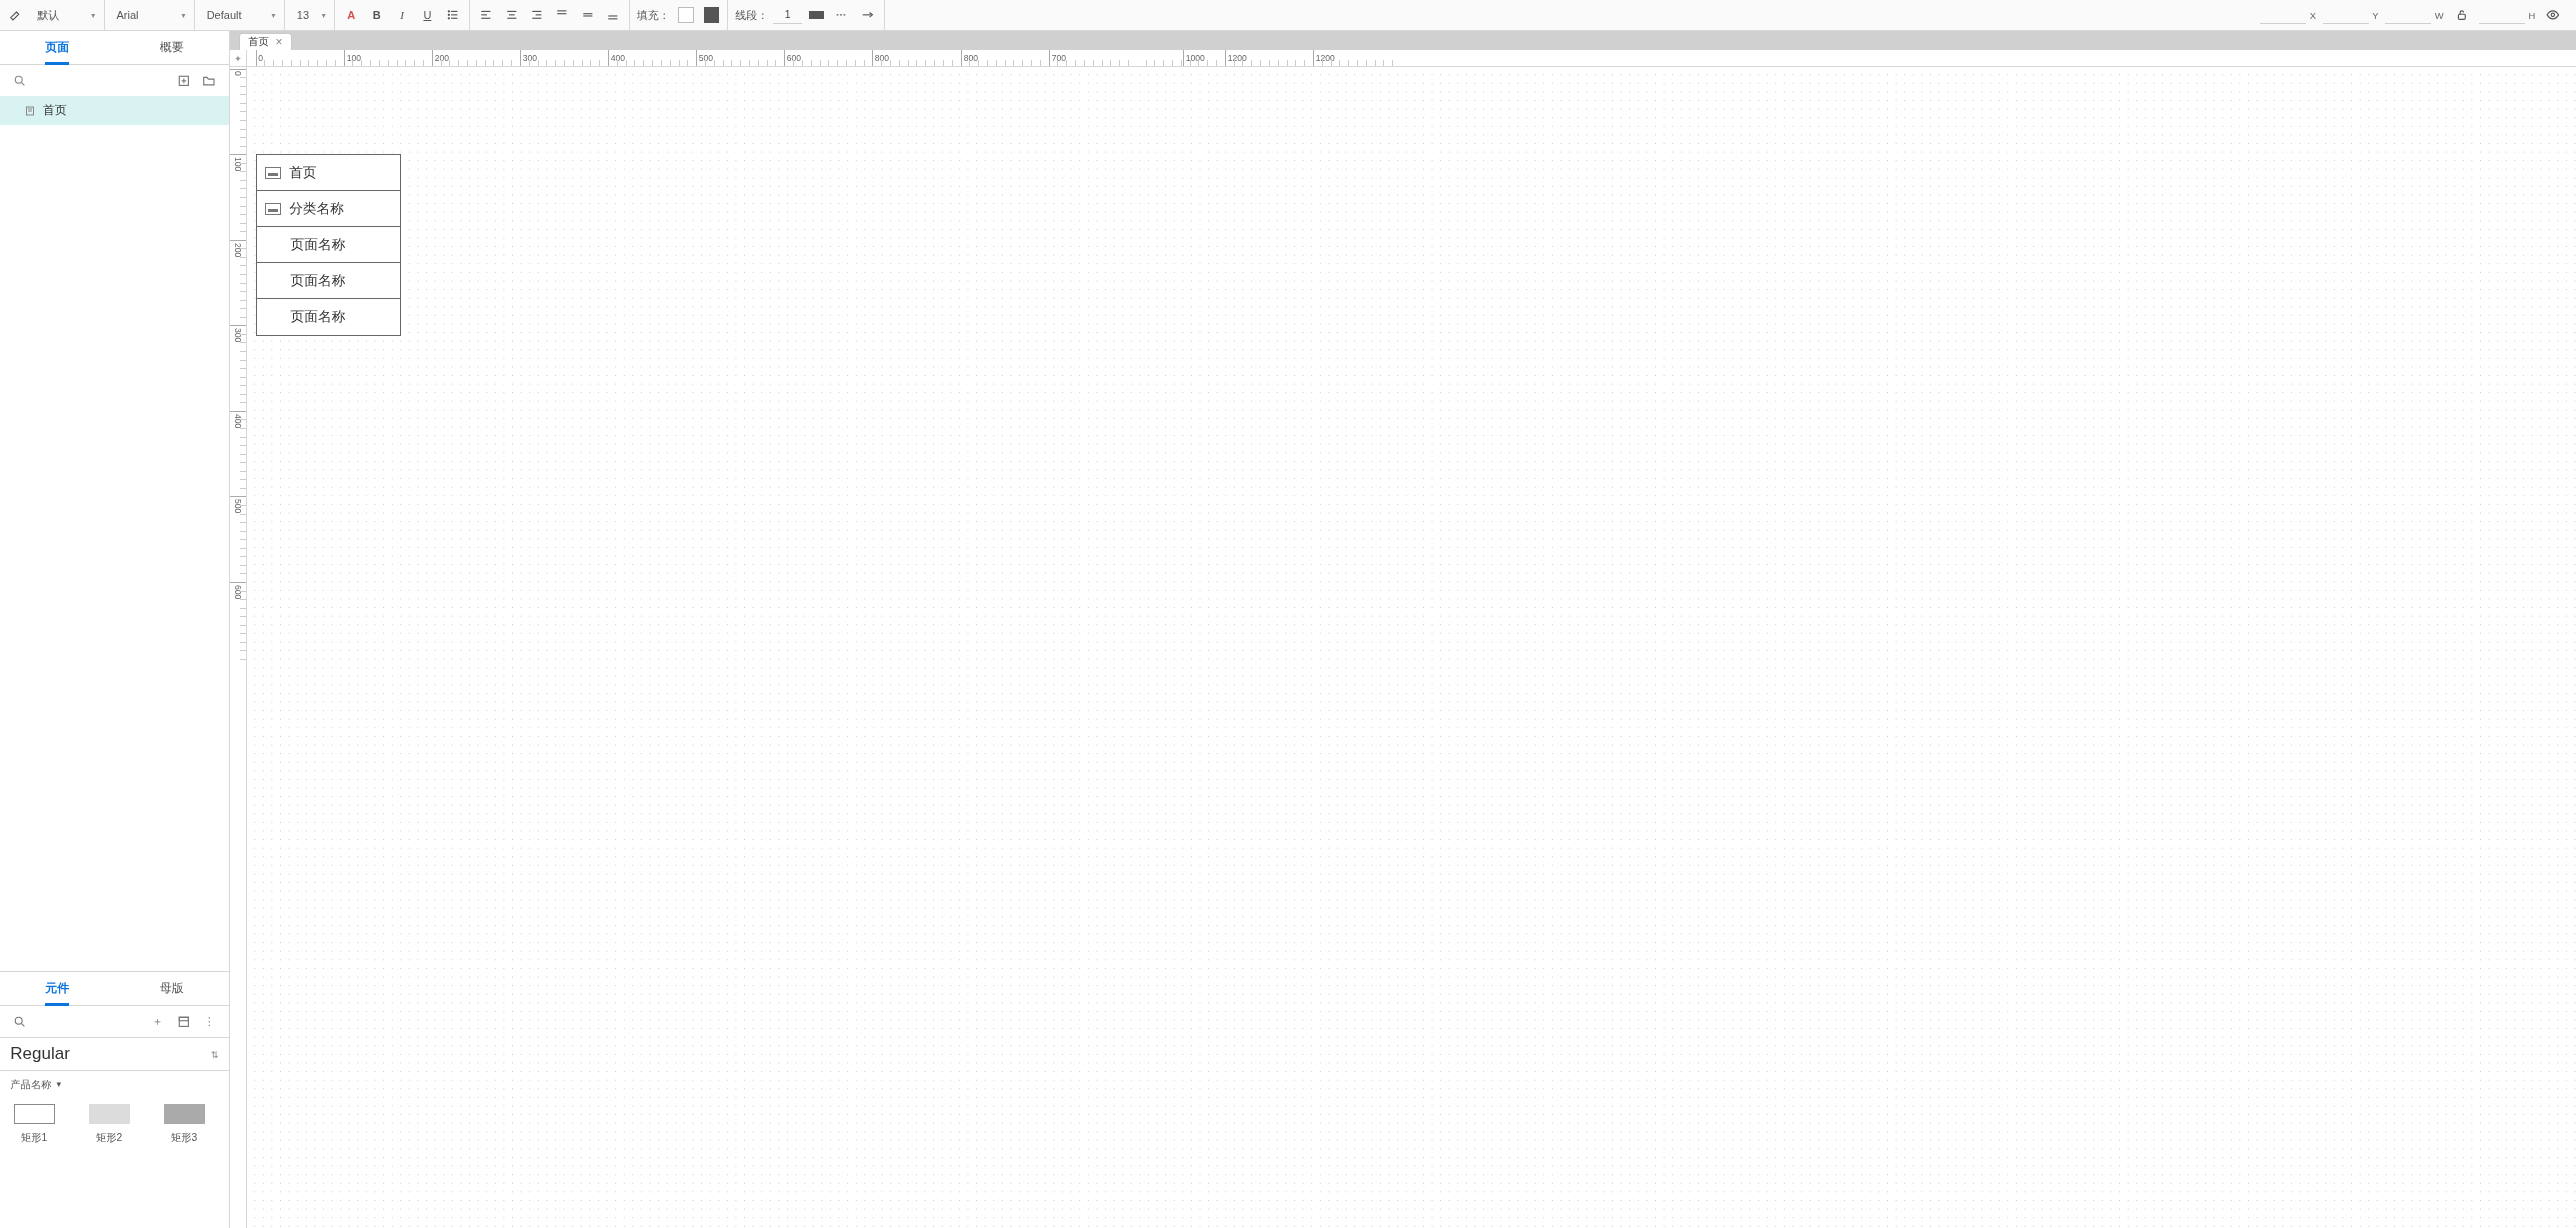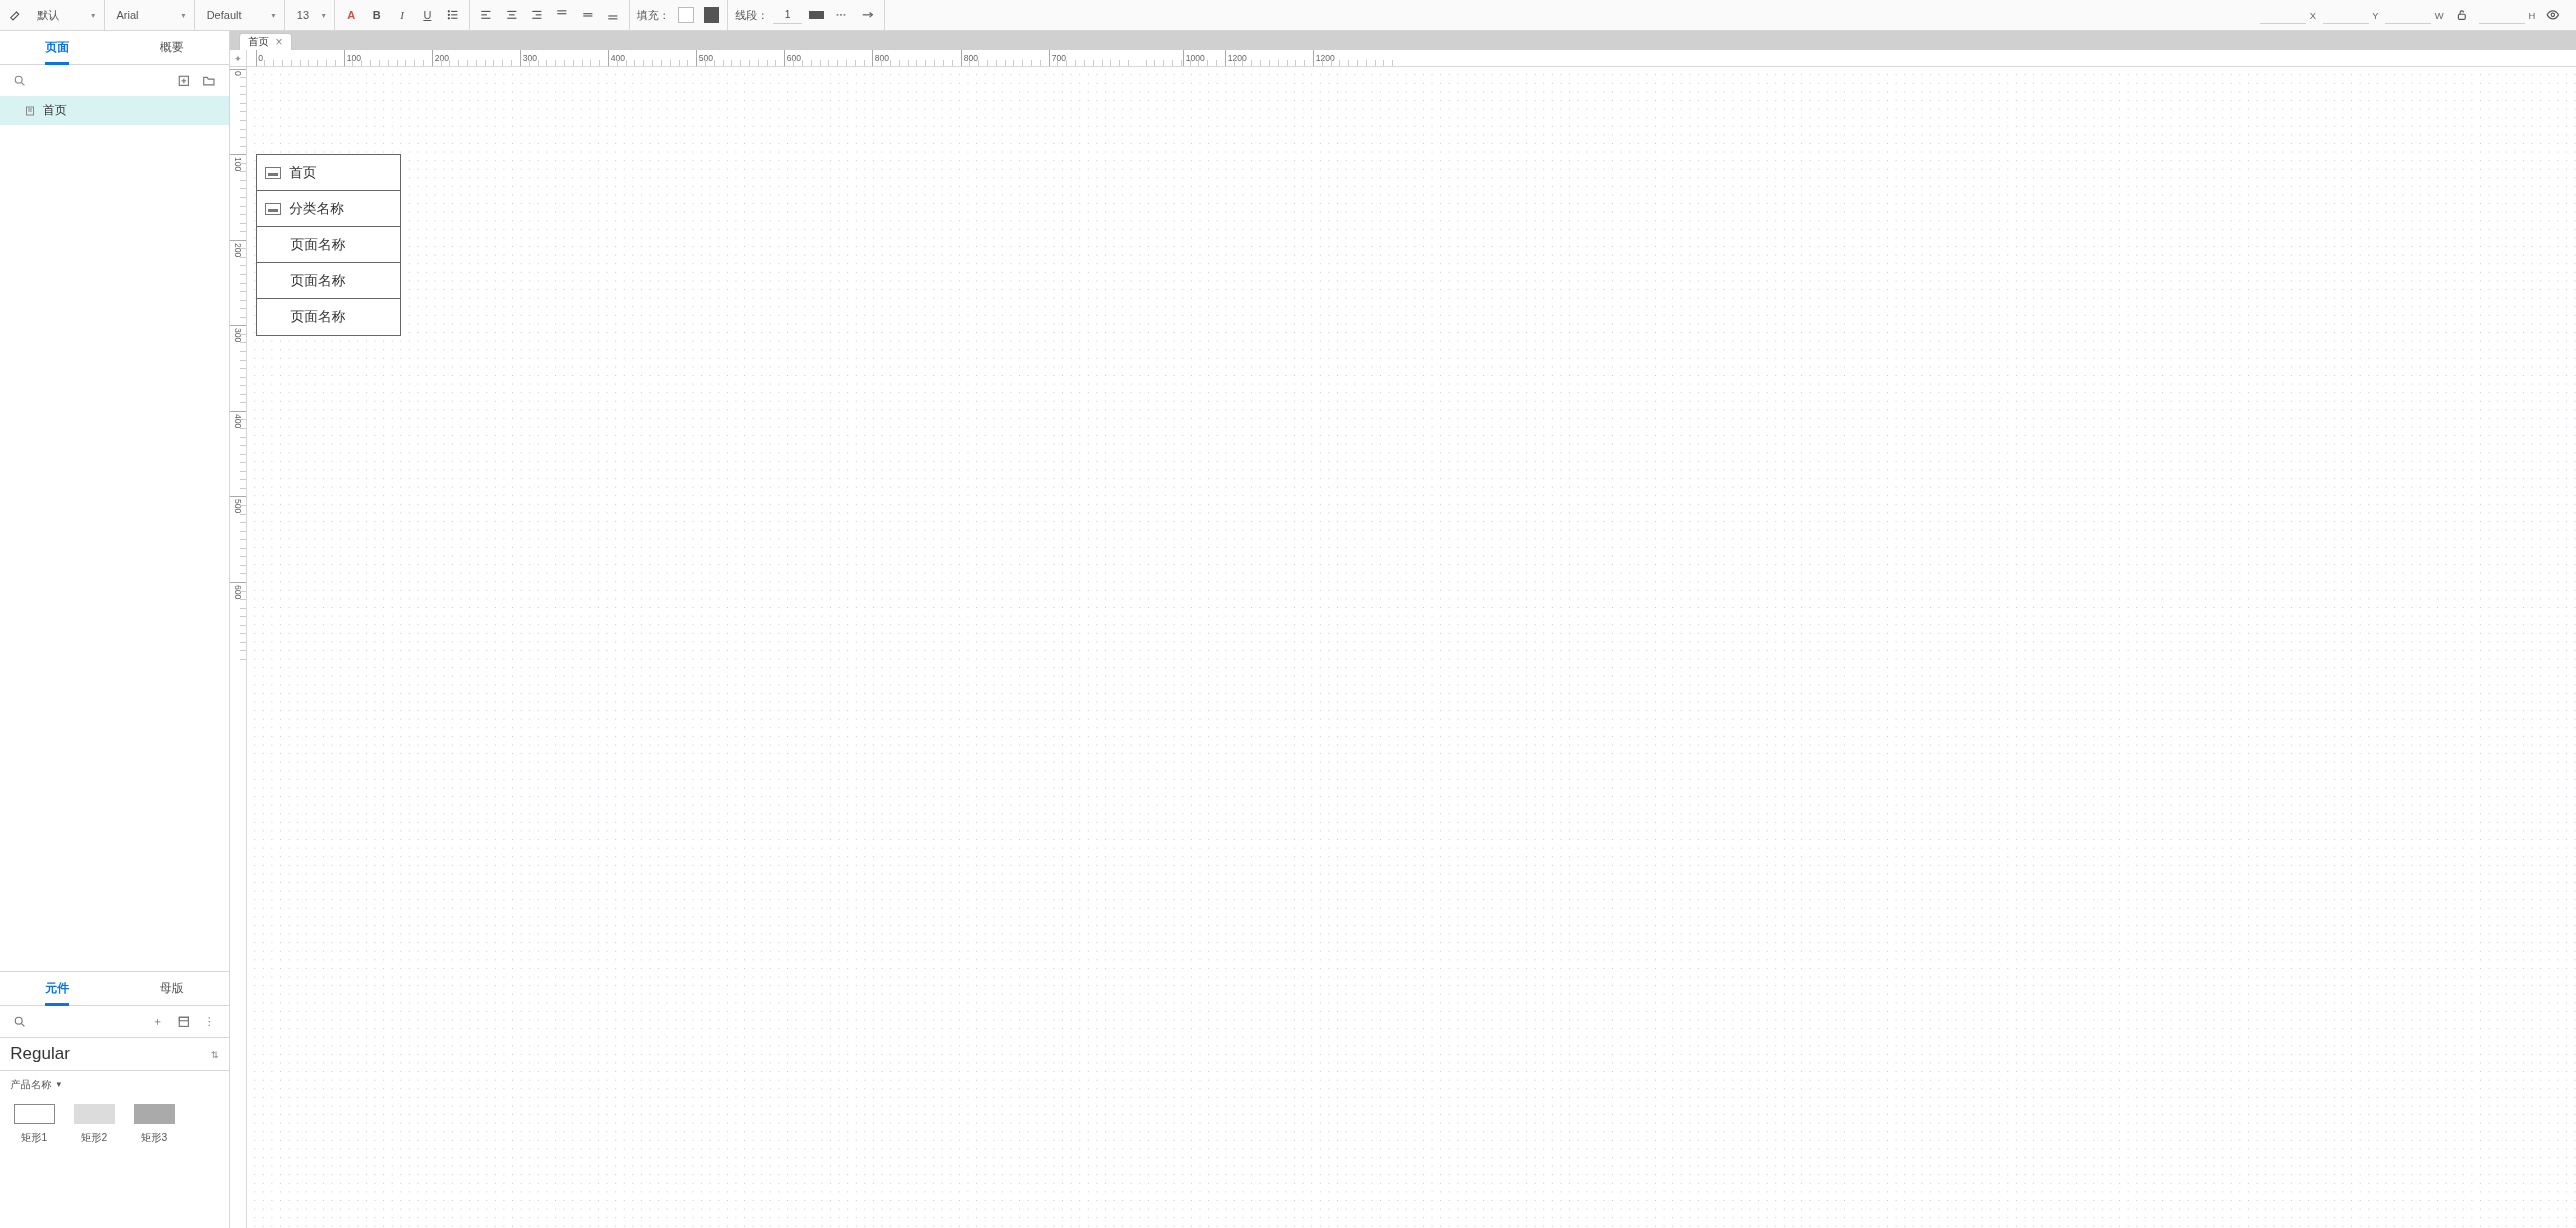--- a/index.html
+++ b/index.html
@@ -44,21 +44,21 @@
   .panel-toolbar .grow{flex:1}
   .icon-btn{width:19px;height:19px;display:flex;align-items:center;justify-content:center;color:#777;cursor:pointer}
   .page-list{flex:1;overflow:auto}
   .page-row{display:flex;align-items:center;gap:6.8px;height:29px;padding:0 13.7px 0 24px;font-size:12px;cursor:pointer}
   .page-row.active{background:var(--bg-sel)}
   .page-row .pg-icon{width:12px;height:12px;color:#888}
 
   .left-lower{border-top:0.9px solid var(--border);display:flex;flex-direction:column;min-height:257px}
   .lib-select{display:flex;align-items:center;justify-content:space-between;height:34px;padding:0 10.3px;border-top:0.9px solid var(--border);border-bottom:0.9px solid var(--border);font-size:17px;font-weight:400;cursor:pointer}
   .lib-section-title{display:flex;align-items:center;gap:3.4px;padding:6.8px 10.3px;font-size:10.3px;color:#555}
-  .shapes{display:flex;gap:19px;padding:5.1px 13.7px}
+  .shapes{display:flex;gap:34px;padding:5.1px 13.7px}
   .shape-item{display:flex;flex-direction:column;align-items:center;gap:6.8px;font-size:10.3px;color:#555;cursor:grab}
   .shape-box{width:41px;height:20.5px}
   .shape-box.r1{border:0.9px solid #888;background:#fff}
   .shape-box.r2{background:#dcdcdc}
   .shape-box.r3{background:#aaa}
 
   
   .right{flex:1;display:flex;flex-direction:column;min-width:0}
   .tabbar{height:19px;background:#d0d0d0;display:flex;align-items:flex-end;padding-left:8.6px;gap:0}
   .doc-tab{height:17px;display:flex;align-items:center;gap:6.8px;padding:0 8.6px;background:#fff;border:0.9px solid #c8c8c8;border-bottom:none;border-radius:3.4px 3.4px 0 0;font-size:10.3px;cursor:pointer}

